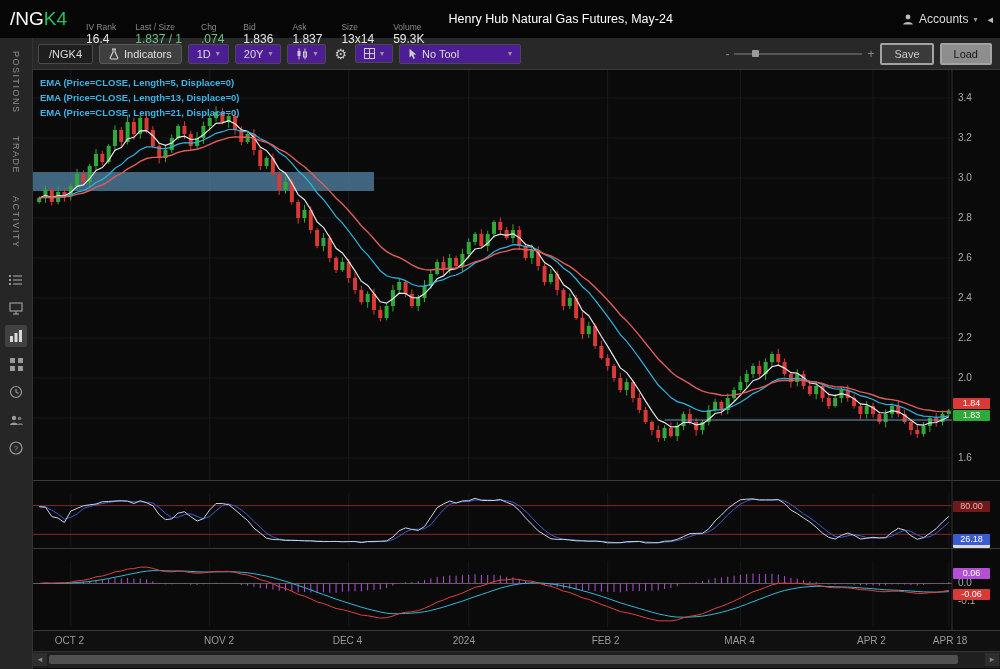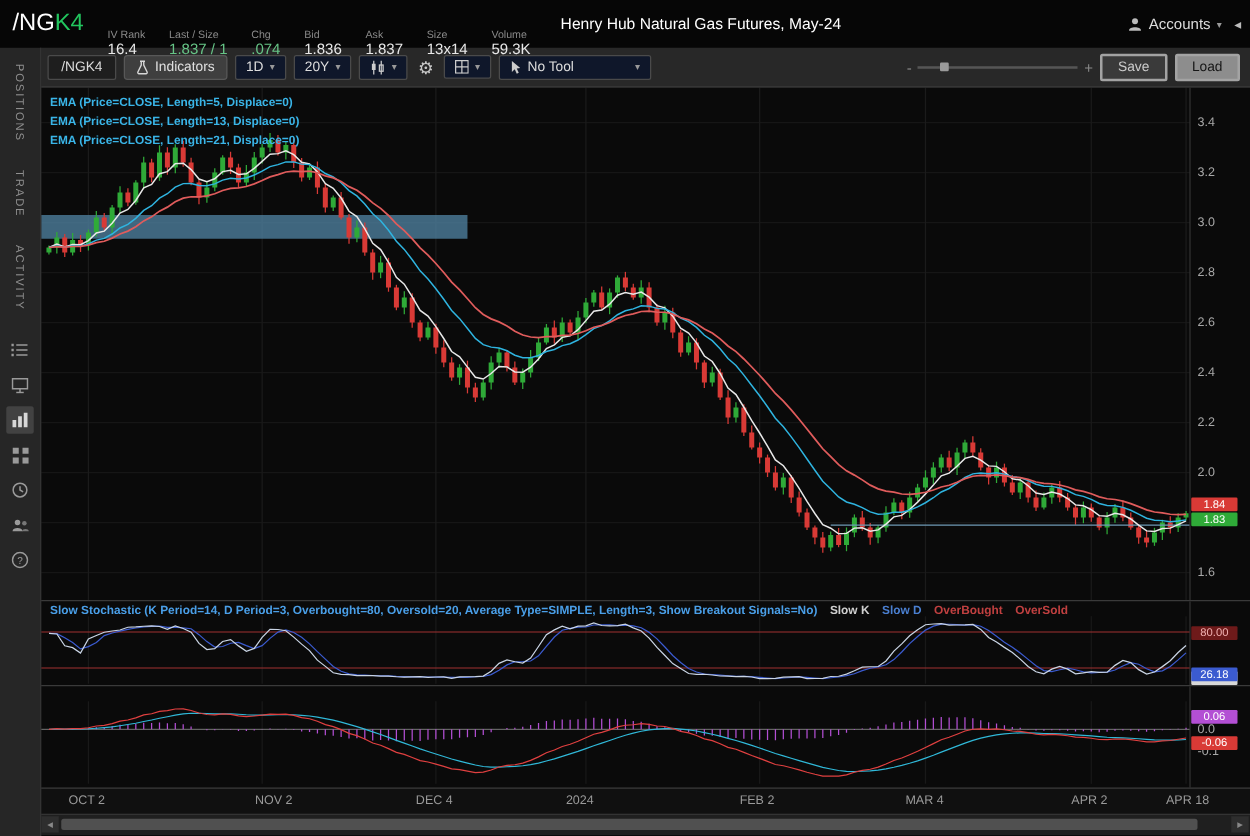--- a/index.html
+++ b/index.html
@@ -24,21 +24,21 @@
   .sicon{width:22px;height:22px;display:flex;align-items:center;justify-content:center;border-radius:2px;cursor:pointer;}
   .sicon.active{background:#424242;}
   .sicon svg{display:block;}
 
   
   .content{position:absolute;top:38px;left:32px;width:968px;height:631px;background:#0a0a0a;}
 
   .toolbar{position:absolute;top:0;left:0;width:968px;height:32px;background:#282828;border-bottom:1px solid #3a3a3a;display:flex;align-items:center;gap:6px;padding-left:6px;box-sizing:border-box;z-index:3;}
   .ttab{border:1px solid #4a4a4a;background:#1e1e1e;color:#ddd;font-size:11px;padding:3px 10px;border-radius:2px;cursor:pointer;}
   .tbtn{display:flex;gap:5px;align-items:center;background:#3f3f3f;border:1px solid #585858;border-radius:3px;font-size:11px;padding:3px 9px;color:#e0e0e0;cursor:pointer;}
-  .tdd{display:flex;gap:5px;align-items:center;background:#0f172a;border:1px solid #4a4a4a;border-radius:2px;font-size:11px;padding:3px 8px;color:#ddd;cursor:pointer;}
+  .tdd{display:flex;gap:5px;align-items:center;background:#4c1d95;border:1px solid #4a4a4a;border-radius:2px;font-size:11px;padding:3px 8px;color:#ddd;cursor:pointer;}
   .car{font-size:8px;color:#999;}
   .tico{color:#c8c8c8;font-size:14px;padding:0 2px;cursor:pointer;}
   .zoom{display:flex;align-items:center;gap:5px;color:#888;font-size:12px;margin-left:auto;}
   .zoom .track{width:128px;height:2px;background:#555;position:relative;}
   .zoom .knob{position:absolute;left:18px;top:-3px;width:7px;height:7px;background:#9a9a9a;border-radius:1px;}
   .savebtn,.loadbtn{font-size:11px;border:2px solid #a3a3a3;border-radius:2px;padding:3px 12px;font-family:inherit;cursor:pointer;}
   .savebtn{background:#3a3a3a;color:#ccc;}
   .loadbtn{background:#8d8d8d;color:#161616;margin-right:8px;}
 
   .panel{position:absolute;left:0;width:968px;background:#0a0a0a;}
@@ -590,27 +590,20 @@
     <div class="ema-labels">
       <div>EMA (Price=CLOSE, Length=5, Displace=0)</div>
       <div>EMA (Price=CLOSE, Length=13, Displace=0)</div>
       <div>EMA (Price=CLOSE, Length=21, Displace=0)</div>
     </div>
     <div class="tag" id="tag-ask" style="top: 327.6px;">1.84</div>
     <div class="tag" id="tag-bid" style="top: 339.6px;">1.83</div>
   </div>
 
   <div class="panel stoch">
-    <div class="ptitle">
-      <span class="blue">Slow Stochastic (K Period=14, D Period=3, Overbought=80, Oversold=20, Average Type=SIMPLE, Length=3, Show Breakout Signals=No)</span>
-      <span class="wht">Slow K</span>
-      <span class="blu2">Slow D</span>
-      <span class="redl">OverBought</span>
-      <span class="redl">OverSold</span>
-    </div>
     <svg id="stoch-svg" width="968" height="68">
         <line x1="38.7448275862069" y1="12" x2="38.7448275862069" y2="66" stroke="#191919"></line>
         <line x1="177.7241379310345" y1="12" x2="177.7241379310345" y2="66" stroke="#191919"></line>
         <line x1="316.70344827586206" y1="12" x2="316.70344827586206" y2="66" stroke="#191919"></line>
         <line x1="436.7310344827586" y1="12" x2="436.7310344827586" y2="66" stroke="#191919"></line>
         <line x1="575.7103448275863" y1="12" x2="575.7103448275863" y2="66" stroke="#191919"></line>
         <line x1="708.3724137931035" y1="12" x2="708.3724137931035" y2="66" stroke="#191919"></line>
         <line x1="841.0344827586207" y1="12" x2="841.0344827586207" y2="66" stroke="#191919"></line>
         <line x1="916.8413793103449" y1="12" x2="916.8413793103449" y2="66" stroke="#191919"></line>
         <line x1="0" y1="24.6" x2="920" y2="24.6" stroke="#a03030" stroke-width="0.8"></line>

